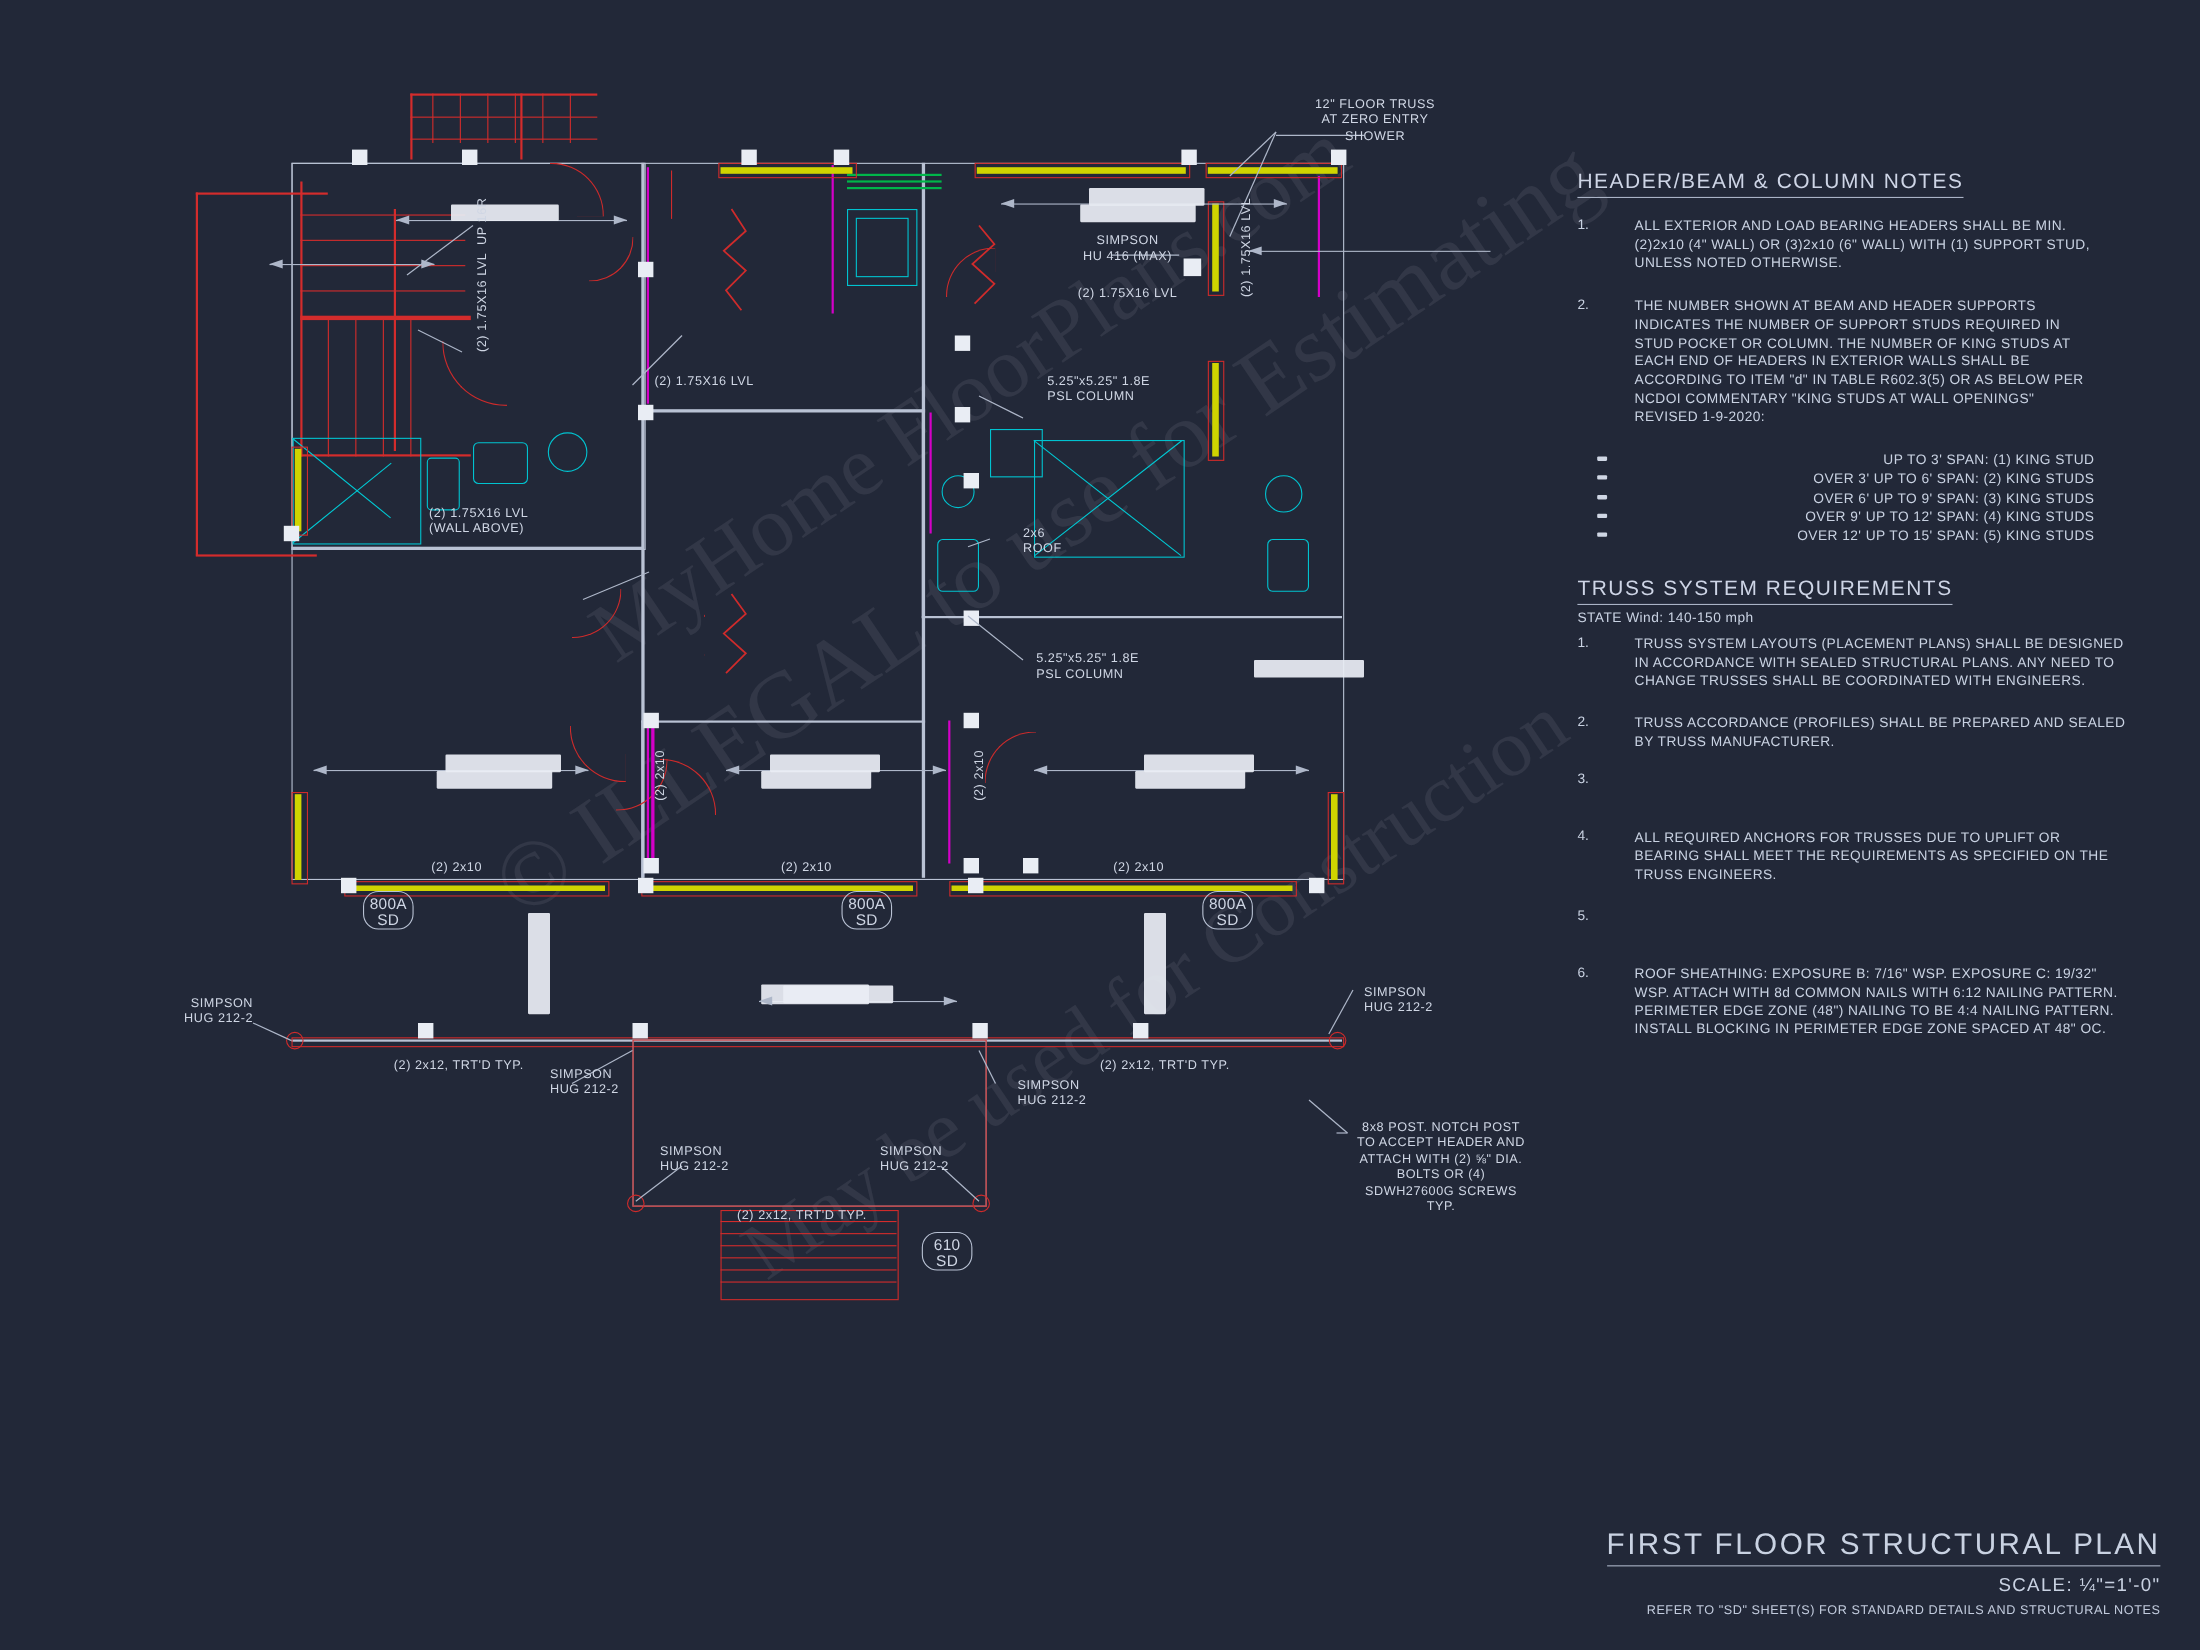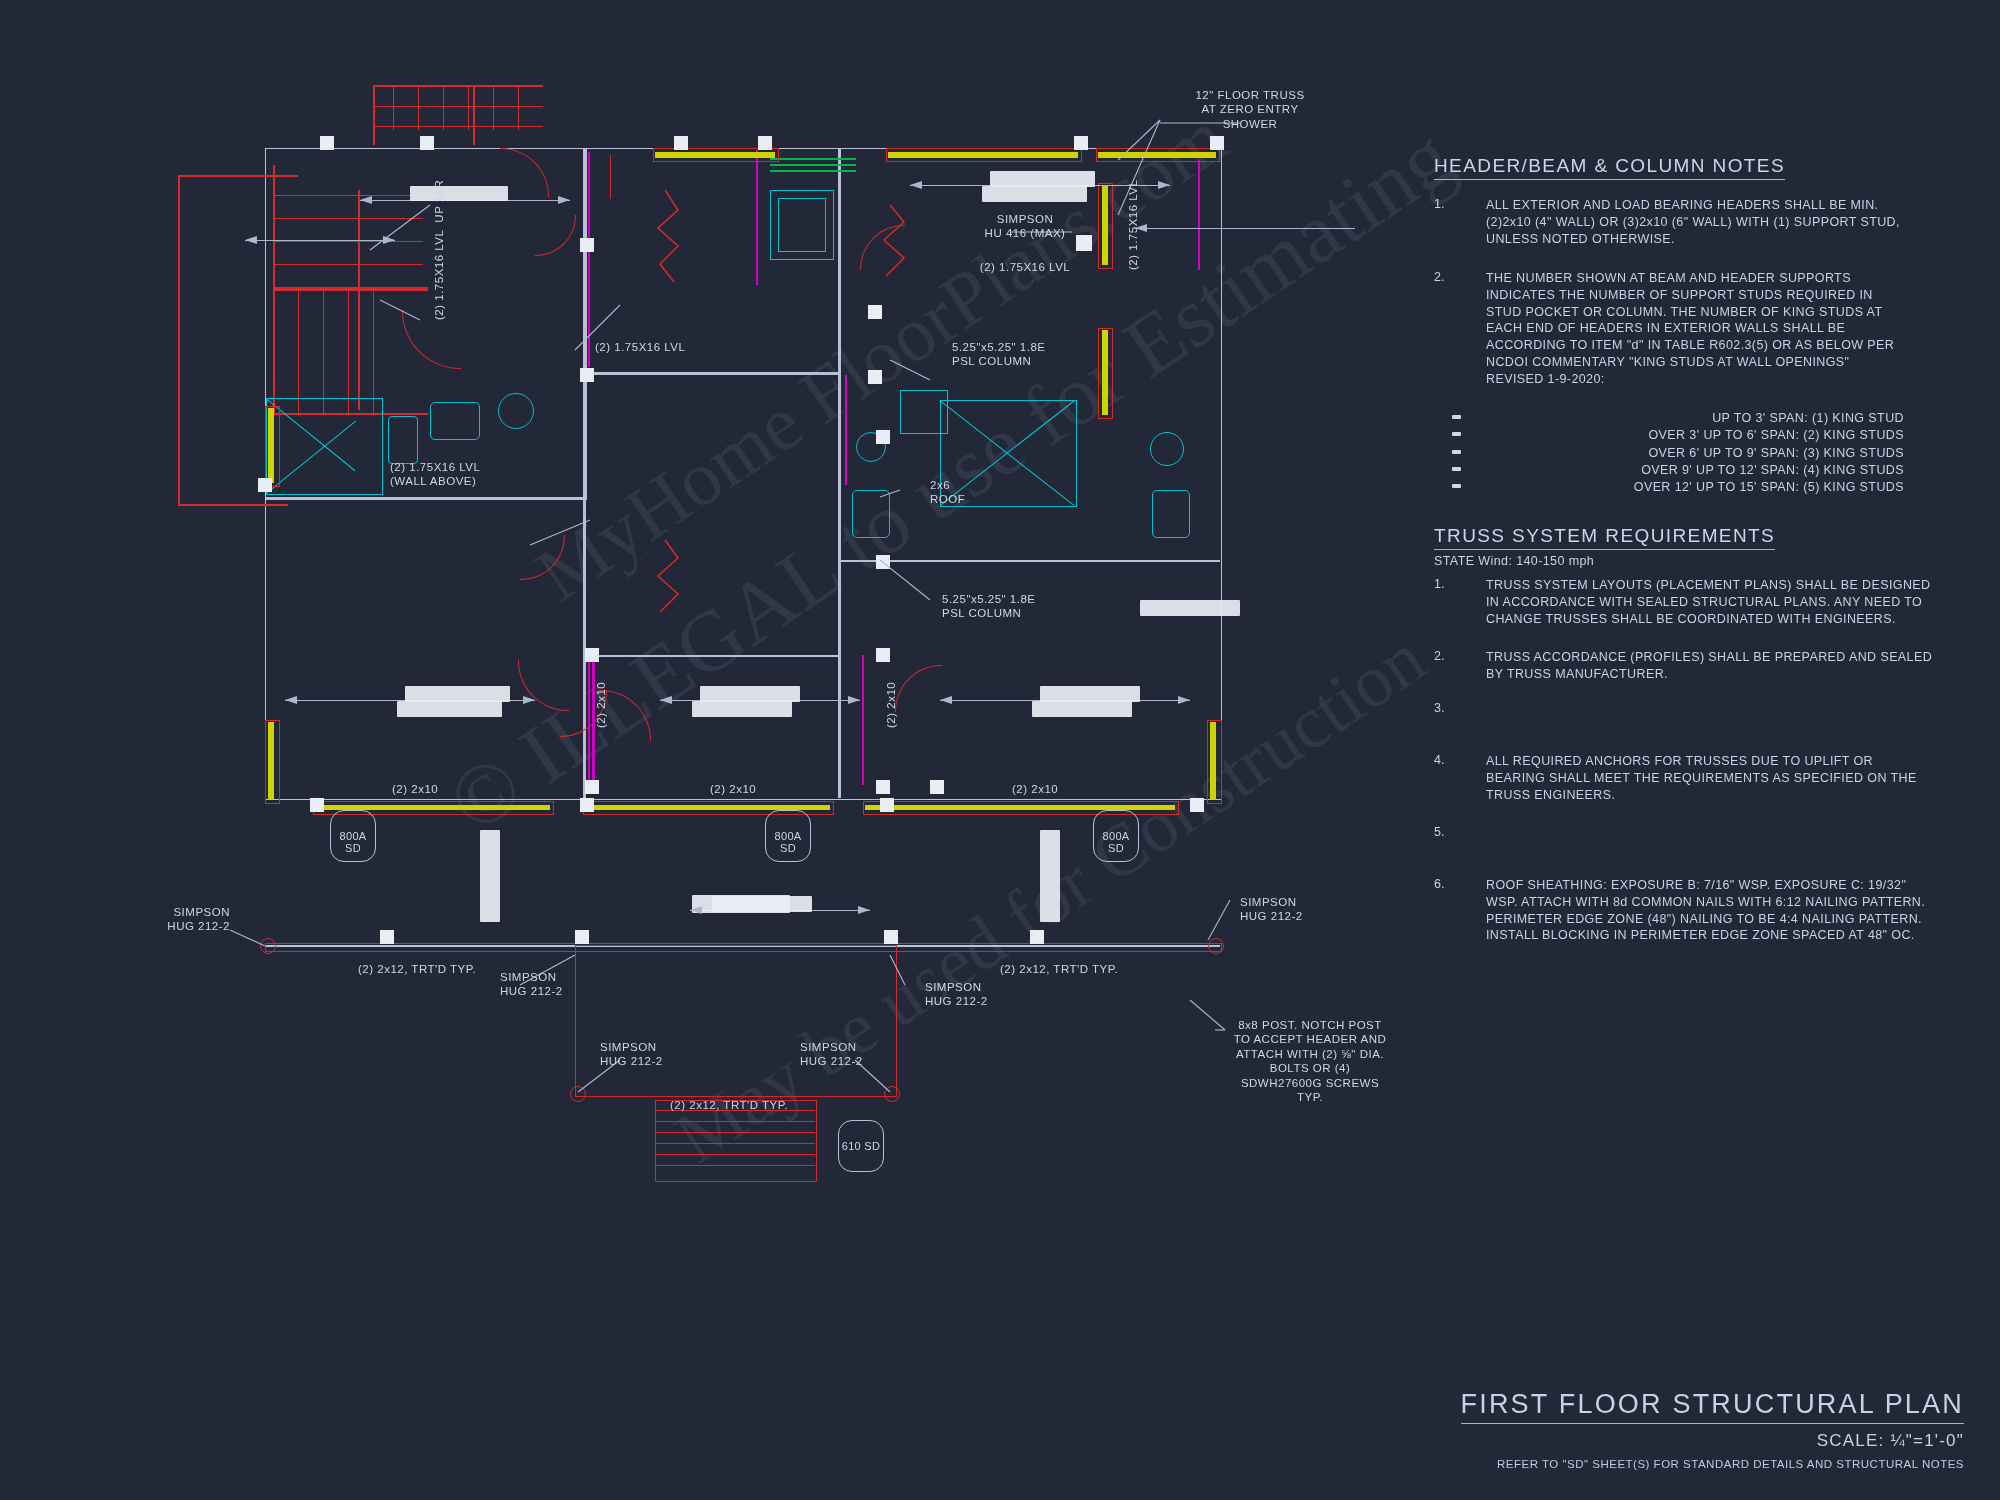--- a/index.html
+++ b/index.html
@@ -27,21 +27,21 @@
   .cyan{position:absolute;background:#00c9d4;}
   .cyanline{position:absolute;border:1.3px solid #00c3d0;background:transparent;}
   .mag{position:absolute;background:#d400c8;}
   .grn{position:absolute;background:#00b64a;}
   .blk{position:absolute;background:#e9edf4;}          
   .dim{position:absolute;height:1px;background:#aeb7c9;}
   .tag{position:absolute;background:#e9edf4;opacity:.93;border-radius:1px;}
   .circle{position:absolute;border:1.3px solid #b9c2d4;border-radius:50%;}
   .ell{position:absolute;border:1.3px solid #00c3d0;border-radius:50%;}
   .sd-oval{position:absolute;border:1.2px solid #b9c2d4;border-radius:14px;
-      font-size:11px;color:#cfd6e4;text-align:center;line-height:1.05;padding-top:20px;
+      font-size:14px;color:#cfd6e4;text-align:center;line-height:1.05;padding-top:3px;
       letter-spacing:.3px;}
 
   .lbl{position:absolute;font-size:11.5px;color:#cfd6e4;letter-spacing:.5px;
        white-space:pre;line-height:1.25;}
   .lbl.c{text-align:center;}
   .lbl.r{text-align:right;}
   .rot90{transform:rotate(-90deg);transform-origin:0 0;}
 
   
   .wm{position:absolute;color:rgba(215,222,236,.085);font-family:"Liberation Serif",serif;

